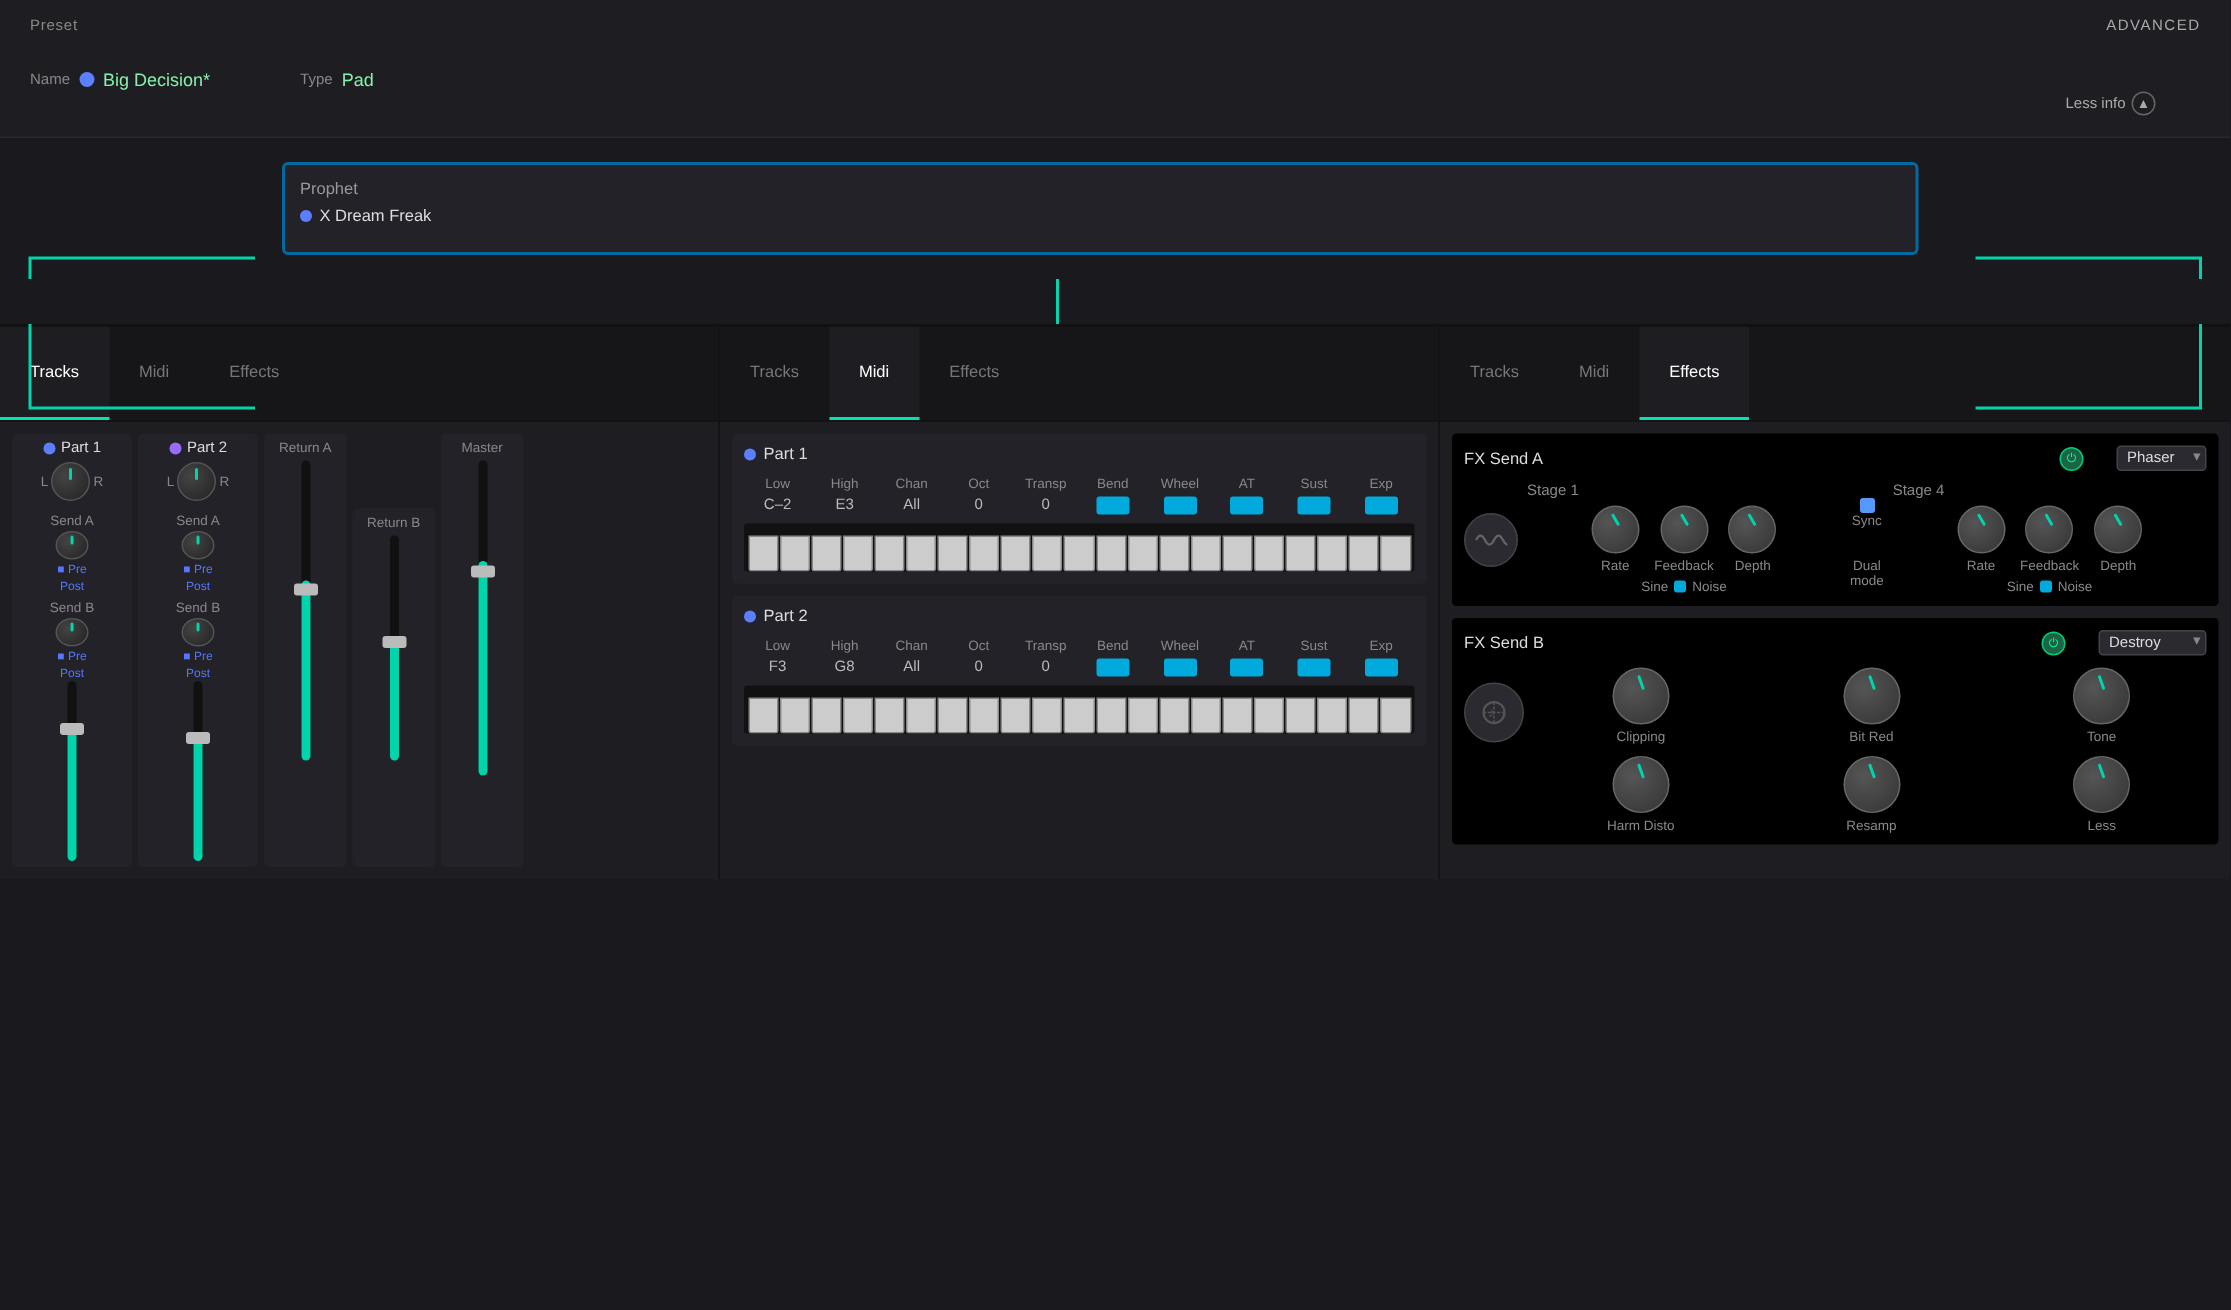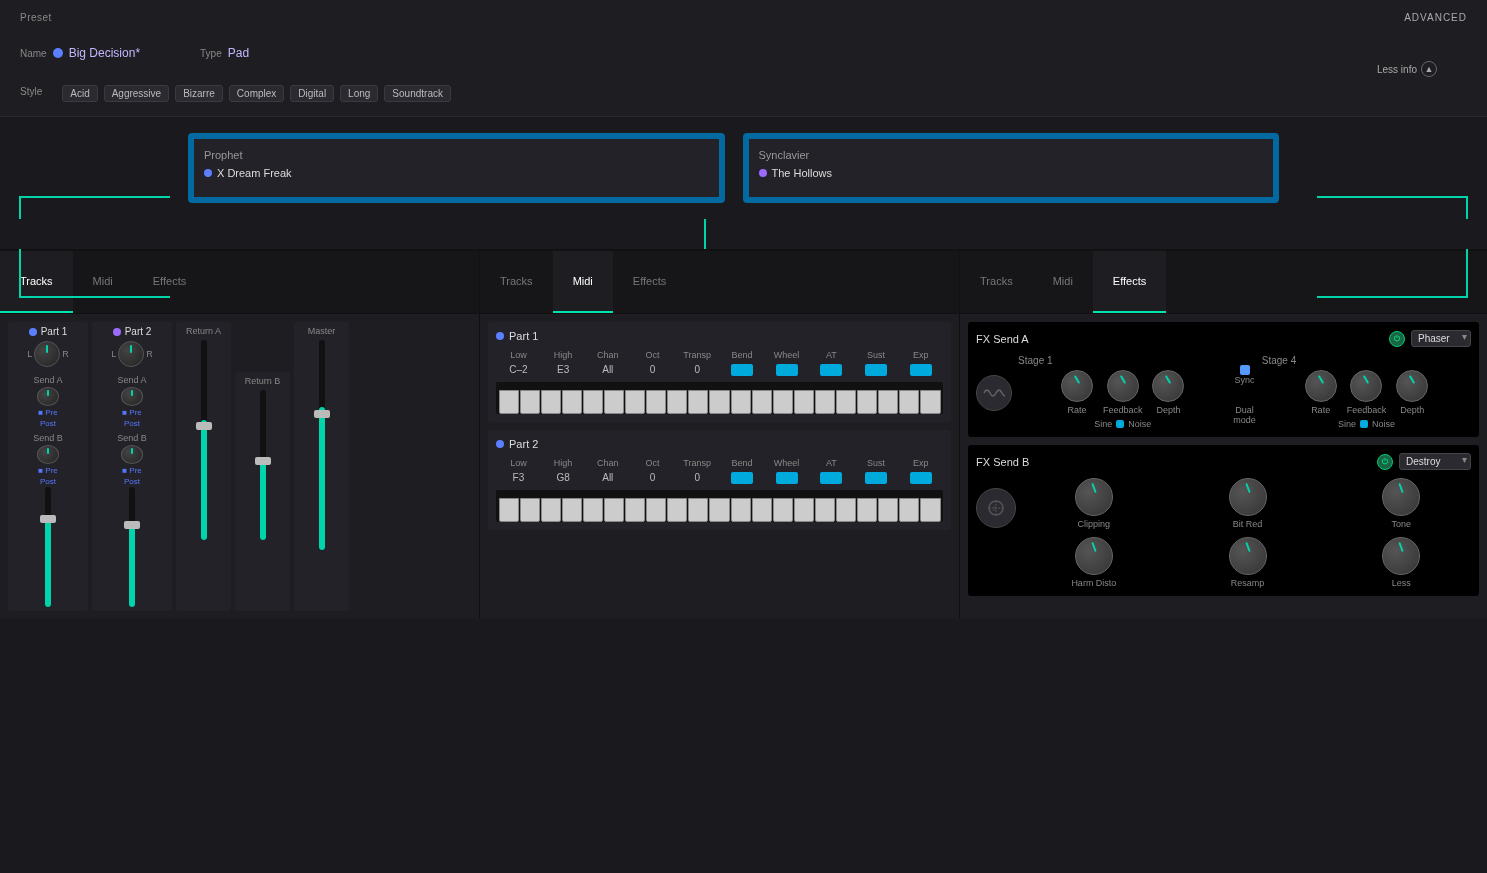--- a/index.html
+++ b/index.html
@@ -43,21 +43,21 @@
     .preset-field {
       display: flex;
       align-items: center;
       gap: 6px;
     }
     .preset-field-label {
       color: #888;
       font-size: 10px;
     }
     .preset-field-value {
-      color: #c4b5fd;
+      color: #86efac;
       font-size: 12px;
       font-weight: 500;
       text-align: center;
     }
     .preset-dot-blue {
       width: 10px; height: 10px;
       border-radius: 50%;
       background: #5b7fff;
       display: inline-block;
     }
@@ -80,21 +80,21 @@
       background: #2a2a30;
       border: 1px solid #3a3a40;
       border-radius: 3px;
       padding: 2px 7px;
       font-size: 10px;
       color: #bbb;
     }
     .synth-card {
       flex: 1;
       background: #222228;
-      border: 6px solid #0369a1;
+      border: 2px solid #0369a1;
       margin: 8px;
       border-radius: 4px;
       padding: 10px;
       display: flex;
       flex-direction: column;
     }
     .synth-card-title {
       color: #999;
       font-size: 11px;
       margin-bottom: 6px;
@@ -344,21 +344,21 @@
       justify-content: space-between;
       margin-bottom: 8px;
     }
     .fx-send-title {
       font-size: 11px;
       color: #ddd;
     }
     .fx-send-controls {
       display: flex;
       align-items: center;
-      gap: 6px;
+      gap: 22px;
       justify-content: space-between;
     }
     .fx-power {
       width: 16px; height: 16px;
       border-radius: 50%;
       background: #1a6644;
       border: 1px solid #00cc77;
       display: flex;
       align-items: center;
       justify-content: center;
@@ -505,32 +505,20 @@
       <span class="preset-field-label">Type</span>
       <span class="preset-field-value">Pad</span>
     </div>
     <div class="less-info" style="margin-left:auto; margin-right:30px;">
       <span>Less info</span>
       <span style="border:1px solid #666;border-radius:50%;width:16px;height:16px;display:flex;align-items:center;justify-content:center;font-size:9px;">▲</span>
     </div>
   </div>
 
 
-  <div class="preset-row" style="margin-top:4px;">
-    <span class="preset-field-label">Style</span>
-    <div class="style-tags">
-      <span class="style-tag">Acid</span>
-      <span class="style-tag">Aggressive</span>
-      <span class="style-tag">Bizarre</span>
-      <span class="style-tag">Complex</span>
-      <span class="style-tag">Digital</span>
-      <span class="style-tag">Long</span>
-      <span class="style-tag">Soundtrack</span>
-    </div>
-  </div>
 </div>
 
 <div style="display:flex; background:#1a1a1e; padding:0; position:relative;">
 
   <div style="width:180px; display:flex; align-items:flex-start; padding-top:40px; position:relative;">
     <svg width="180" height="200" style="position:absolute;top:0;left:0;">
       <polyline points="170,180 20,180 20,80 170,80" fill="none" stroke="#00d4aa" stroke-width="2"></polyline>
     </svg>
   </div>
 
@@ -545,36 +533,20 @@
       <div class="synth-card-image">
         <div style="width:100%;height:100%;background:linear-gradient(180deg,#4a3010 0%,#2a1808 40%,#1a0e04 100%);border-radius:3px;position:relative;">
           
           
           
         </div>
 
       </div>
     </div>
 
-    <div class="synth-card">
-      <div class="synth-card-title">Synclavier</div>
-      <div class="synth-card-name">
-        <span class="channel-dot-purple"></span>
-        <span>The Hollows</span>
-      </div>
-      <div class="synth-card-image">
-        <div style="width:100%;height:100%;background:linear-gradient(180deg,#4a3010 0%,#2a1808 40%,#1a0e04 100%);border-radius:3px;position:relative;">
-          
-          
-          
-          
-        </div>
-
-      </div>
-    </div>
   </div>
 
   <div style="width:200px; display:flex; align-items:flex-start; padding-top:40px; position:relative;">
     <svg width="200" height="200" style="position:absolute;top:0;left:0;">
       <polyline points="30,180 180,180 180,80 30,80" fill="none" stroke="#00d4aa" stroke-width="2"></polyline>
     </svg>
   </div>
 </div>
 
 <div style="display:flex; justify-content:center; height:30px; position:relative; background:#1a1a1e;">

